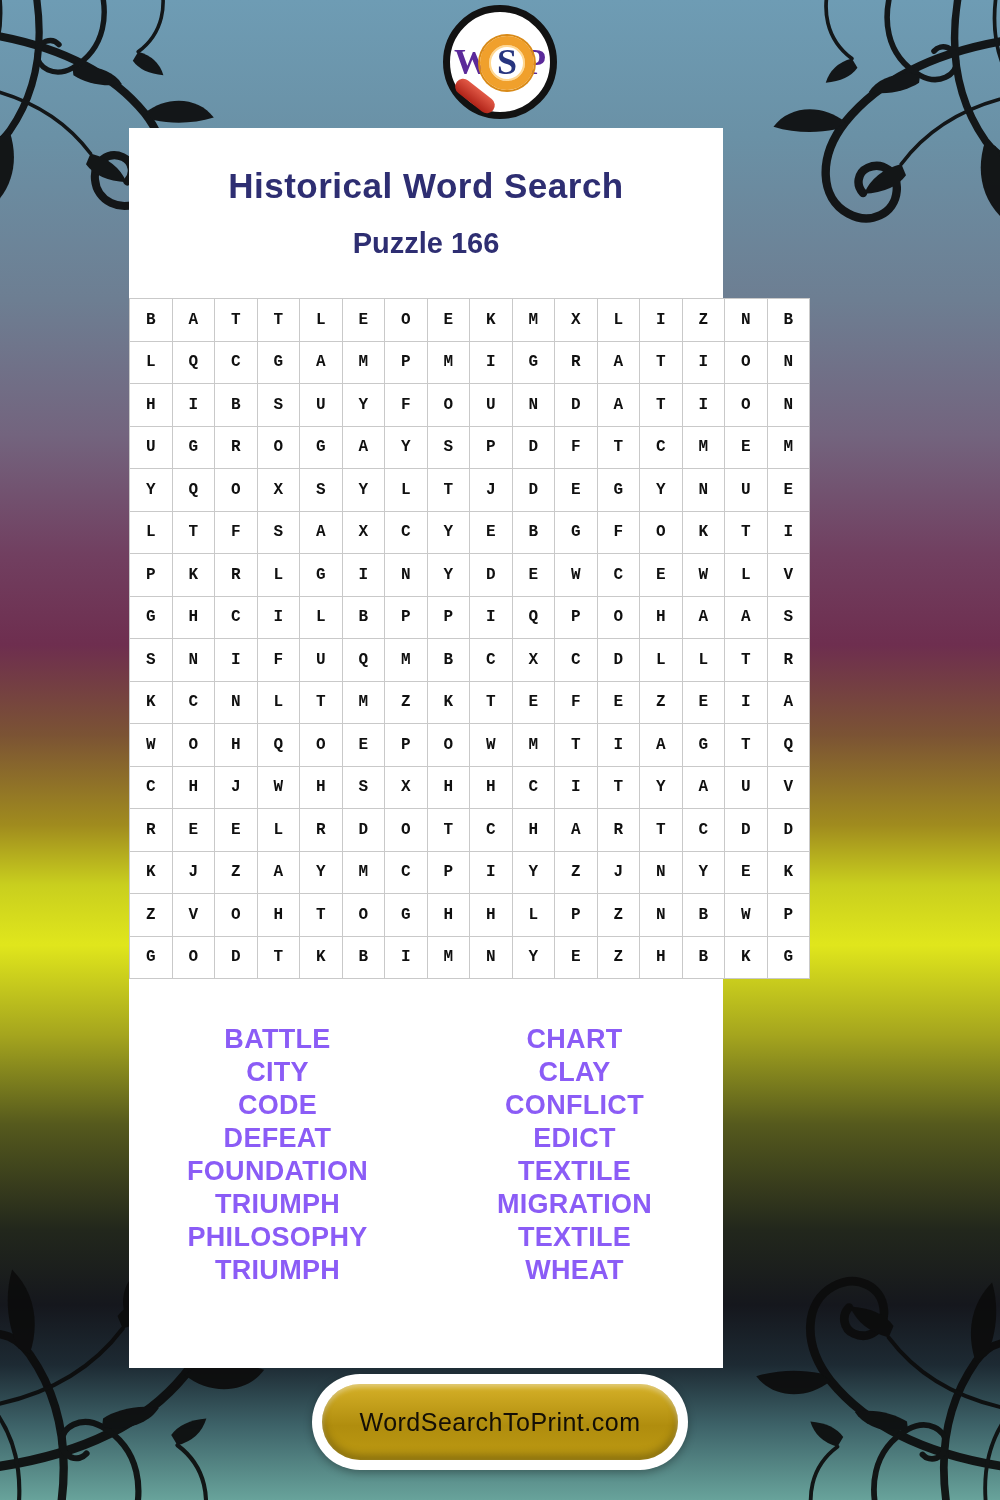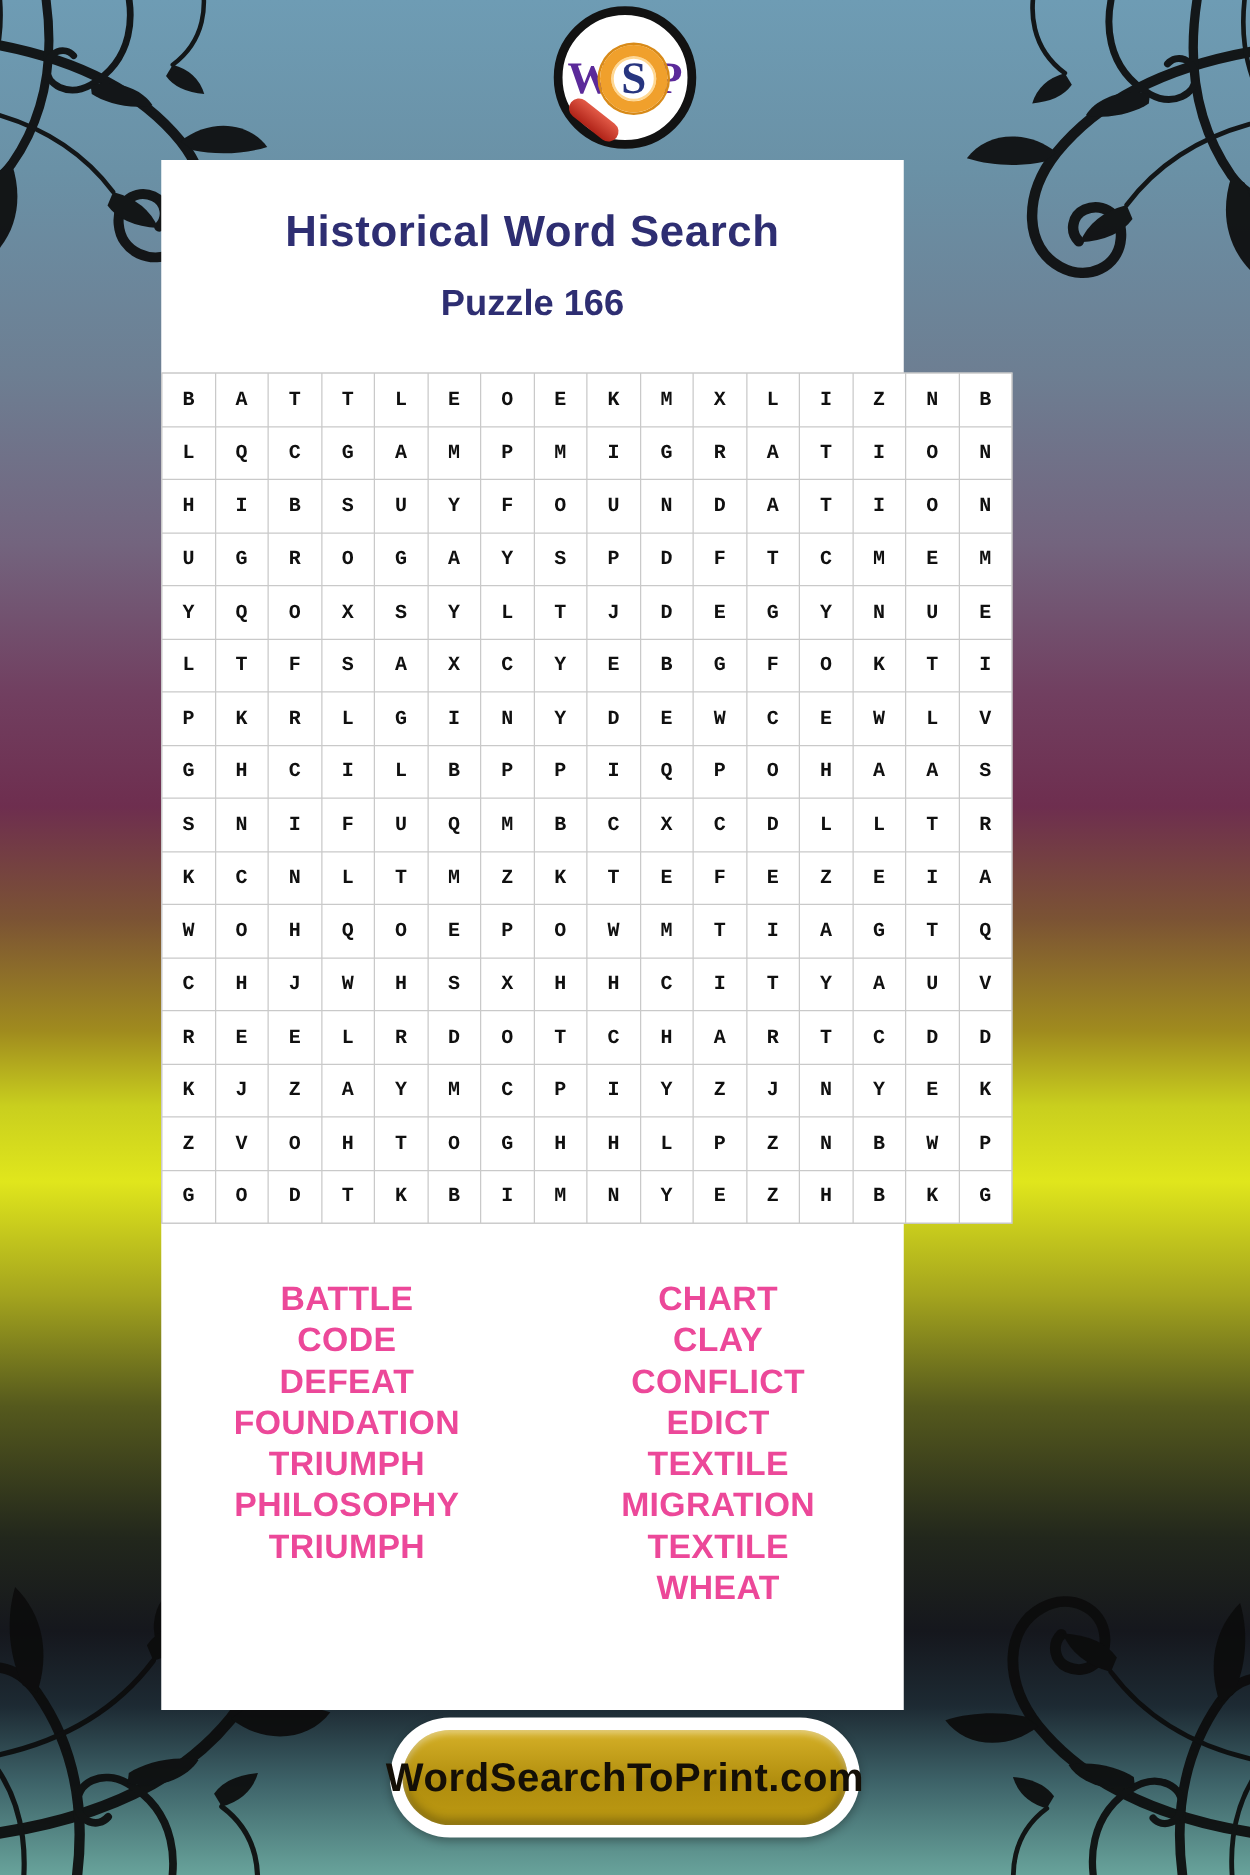--- a/index.html
+++ b/index.html
@@ -54,32 +54,32 @@
     display:grid;grid-template-columns:repeat(16,41.5px);grid-auto-rows:41.5px;
     gap:1px;background:#c9c9c9;border:1px solid #c9c9c9;
   }
   .cell{
     background:#fff;display:flex;align-items:center;justify-content:center;
     font-family:"Liberation Mono",monospace;font-weight:bold;font-size:16px;color:#101010;
   }
   
   .words{display:flex;margin-top:44px;}
   .word-col{flex:1;text-align:center;}
-  .word{font-size:27px;line-height:33px;font-weight:bold;color:#ec4899;letter-spacing:.3px;}
+  .word{font-size:27px;line-height:33px;font-weight:bold;color:#8b5cf6;letter-spacing:.3px;}
   
   .site-button{
     position:absolute;left:312px;top:1374px;width:376px;height:96px;border-radius:48px;
     background:#ffffff;box-shadow:0 3px 8px rgba(0,0,0,.3);z-index:4;
   }
   .site-button-inner{
     position:absolute;left:10px;top:10px;right:10px;bottom:10px;border-radius:38px;
     background:linear-gradient(180deg,#d6b128 0%,#b08d0e 55%,#bd9a12 100%);
     box-shadow:inset 0 3px 5px rgba(255,255,255,.4), inset 0 -5px 8px rgba(0,0,0,.28);
     display:flex;align-items:center;justify-content:center;
-    font-size:32px;font-weight:bold;color:#140f06;letter-spacing:.5px;
+    font-size:25px;font-weight:normal;color:#140f06;letter-spacing:.5px;
   }
 </style>
 </head>
 <body>
 
 <div class="page">
 
   <svg class="flourish fl-tl" viewBox="0 0 300 300">
     <defs>
       <g id="flourish-art">
@@ -381,20 +381,21 @@
         <div class="cell">Z</div>
         <div class="cell">H</div>
         <div class="cell">B</div>
         <div class="cell">K</div>
         <div class="cell">G</div>
       </div>
 
     <div class="words">
       <div class="word-col">
           <div class="word">BATTLE</div>
+          <div class="word">CITY</div>
           <div class="word">CODE</div>
           <div class="word">DEFEAT</div>
           <div class="word">FOUNDATION</div>
           <div class="word">TRIUMPH</div>
           <div class="word">PHILOSOPHY</div>
           <div class="word">TRIUMPH</div>
         </div>
       <div class="word-col">
           <div class="word">CHART</div>
           <div class="word">CLAY</div>

